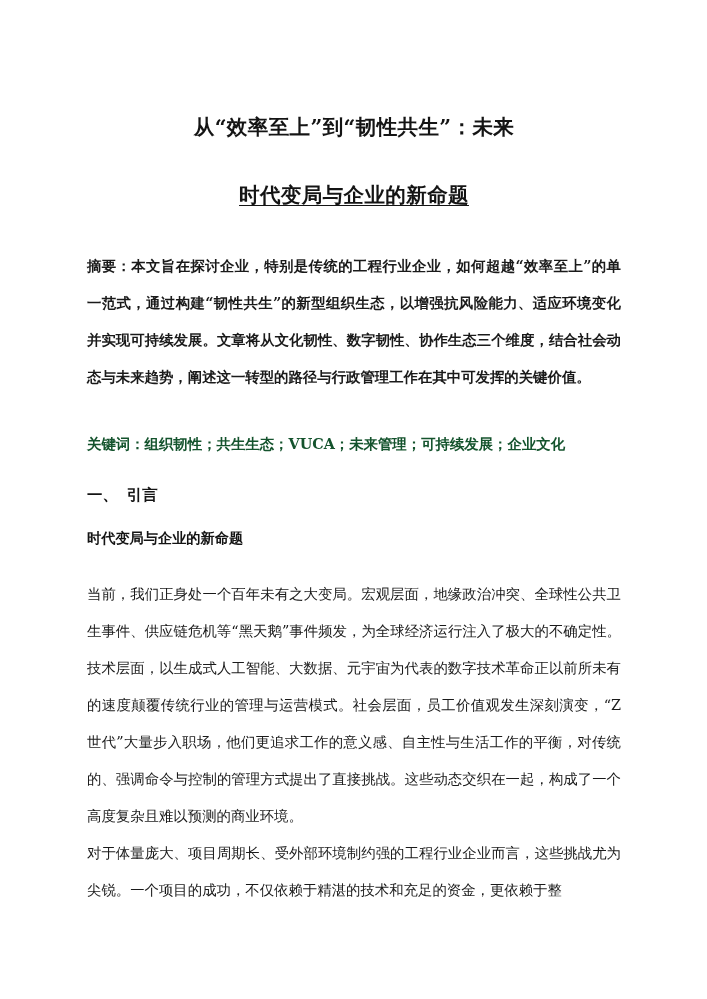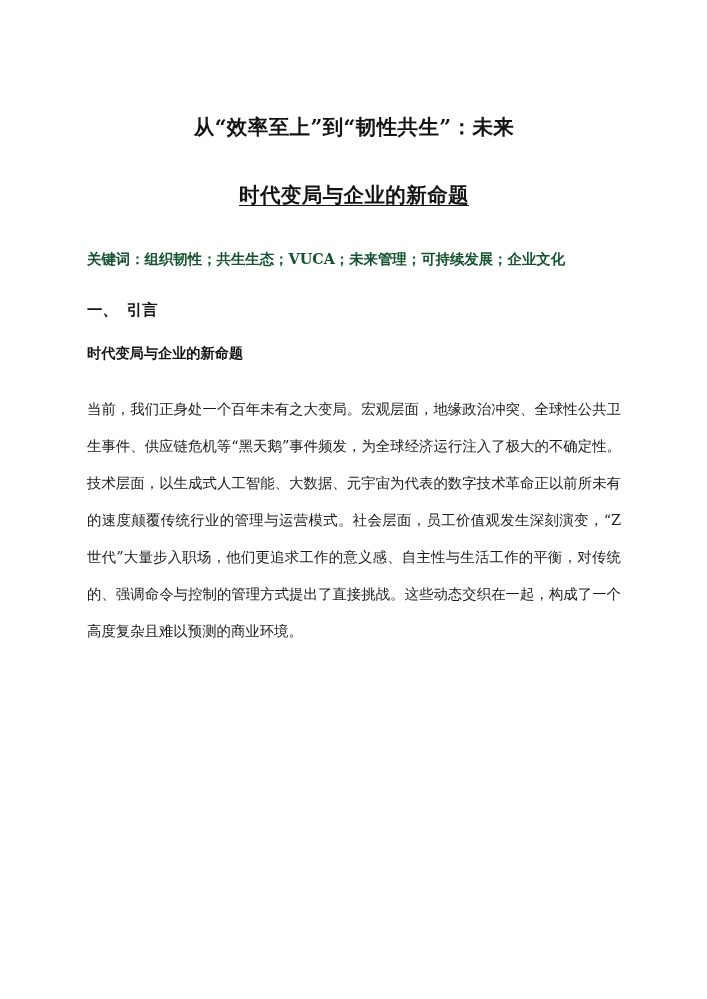--- a/index.html
+++ b/index.html
@@ -117,28 +117,32 @@
 <body>
 
 <div class="page">
   <div class="content">
 
     <div class="title-block">
       <div class="title-line title-line-1">从“效率至上”到“韧性共生”：未来</div>
       <div class="title-line title-line-2">时代变局与企业的新命题</div>
     </div>
 
+    <div class="abstract">
+      <span class="lead">摘要：</span><span>本文旨在探讨企业，特别是传统的工程行业企业，如何超越“效率至上”的单一范式，通过构建“韧性共生”的新型组织生态，以增强抗风险能力、适应环境变化并实现可持续发展。文章将从文化韧性、数字韧性、协作生态三个维度，结合社会动态与未来趋势，阐述这一转型的路径与行政管理工作在其中可发挥的关键价值。</span>
+    </div>
 
     <div class="keywords">
       <span>关键词：</span><span>组织韧性；共生生态；VUCA；未来管理；可持续发展；企业文化</span>
     </div>
 
     <div class="section-heading">
       <span class="num">一、</span><span>引言</span>
     </div>
 
     <div class="sub-heading">时代变局与企业的新命题</div>
 
     <div class="body-para">当前，我们正身处一个百年未有之大变局。宏观层面，地缘政治冲突、全球性公共卫生事件、供应链危机等“黑天鹅”事件频发，为全球经济运行注入了极大的不确定性。技术层面，以生成式人工智能、大数据、元宇宙为代表的数字技术革命正以前所未有的速度颠覆传统行业的管理与运营模式。社会层面，员工价值观发生深刻演变，“Z 世代”大量步入职场，他们更追求工作的意义感、自主性与生活工作的平衡，对传统的、强调命令与控制的管理方式提出了直接挑战。这些动态交织在一起，构成了一个高度复杂且难以预测的商业环境。</div>
 
+    <div class="body-para">对于体量庞大、项目周期长、受外部环境制约强的工程行业企业而言，这些挑战尤为尖锐。一个项目的成功，不仅依赖于精湛的技术和充足的资金，更依赖于整</div>
 
   </div>
 </div>
 
 </body></html>

